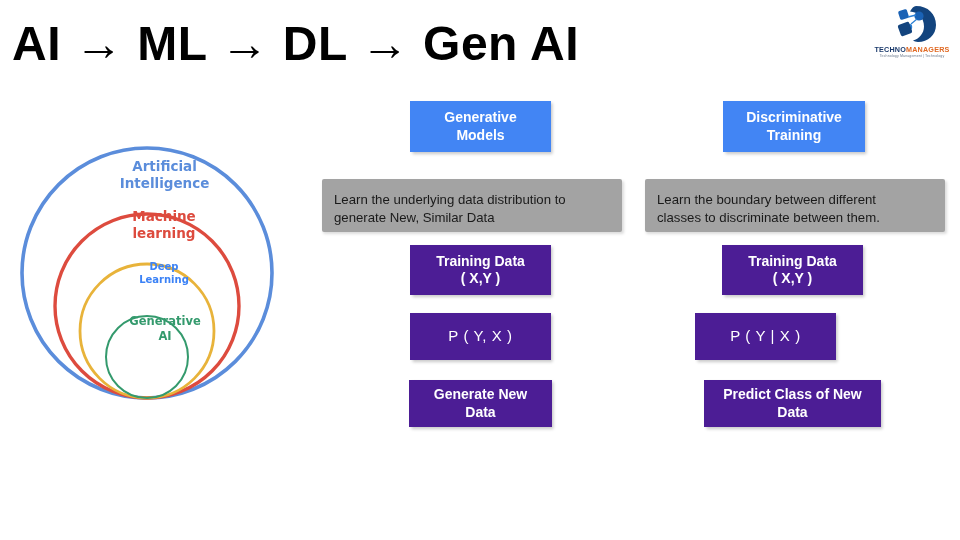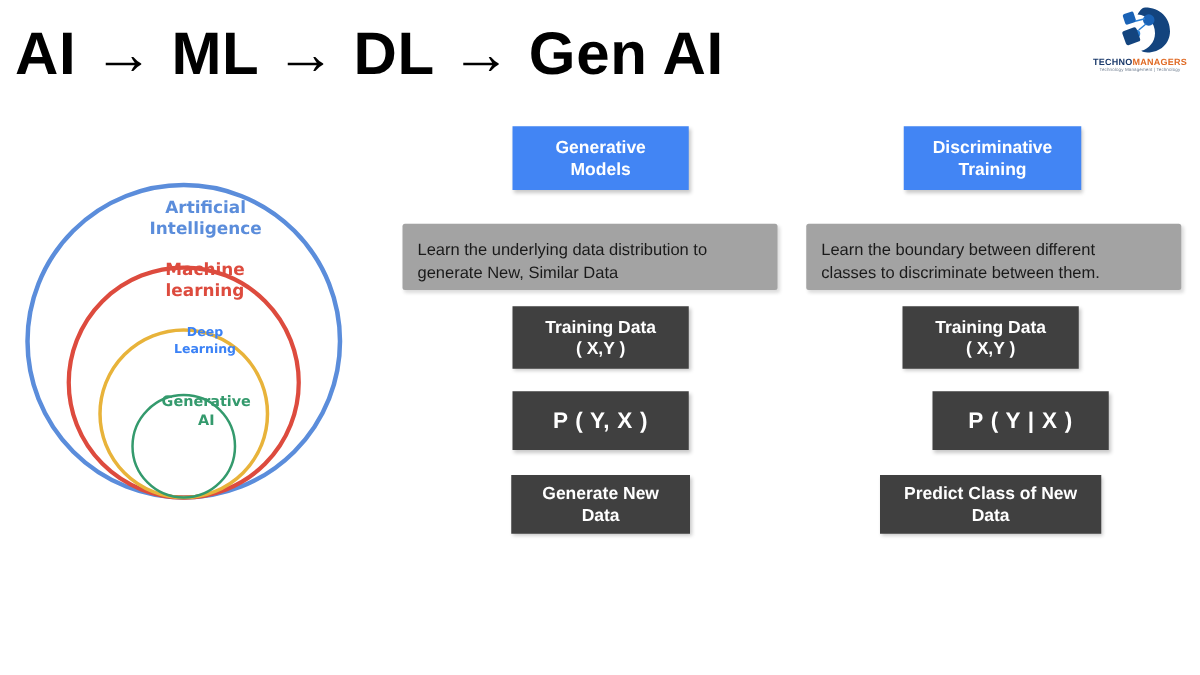--- a/index.html
+++ b/index.html
@@ -86,22 +86,22 @@
     display: flex;
     align-items: center;
     justify-content: center;
     text-align: center;
     color: #ffffff;
     line-height: 1.24;
     white-space: pre-line;
     box-shadow: 1.5px 2px 3px rgba(0,0,0,0.22);
   }
   .box-blue  { background: #4285f4; font-size: 14px; font-weight: bold; }
-  .box-green { background: #404040; font-size: 14px; font-weight: bold; }
-  .box-green.formula { font-weight: bold; font-size: 18px; letter-spacing: 0.6px; }
+  .box-green { background: #4c1d95; font-size: 14px; font-weight: bold; }
+  .box-green.formula { font-weight: normal; font-size: 15px; letter-spacing: 0.6px; }
 
   .note {
     position: absolute;
     background: #a3a3a3;
     color: #1a1a1a;
     font-size: 13.2px;
     line-height: 1.38;
     padding: 12px 12px 12px 12px;
     white-space: pre-line;
     border-radius: 2px;
@@ -112,21 +112,21 @@
   .c1-head { left: 410px; top: 101px;  width: 141px; height: 51px; }
   .c1-note { left: 322px; top: 179px;  width: 300px; height: 53px; }
   .c1-b1   { left: 410px; top: 245px;  width: 141px; height: 50px; }
   .c1-b2   { left: 410px; top: 313px;  width: 141px; height: 47px; }
   .c1-b3   { left: 409px; top: 380px;  width: 143px; height: 47px; }
 
   
   .c2-head { left: 723px; top: 101px;  width: 142px; height: 51px; }
   .c2-note { left: 645px; top: 179px;  width: 300px; height: 53px; }
   .c2-b1   { left: 722px; top: 245px;  width: 141px; height: 50px; }
-  .c2-b2   { left: 746px; top: 313px;  width: 141px; height: 47px; }
+  .c2-b2   { left: 695px; top: 313px;  width: 141px; height: 47px; }
   .c2-b3   { left: 704px; top: 380px;  width: 177px; height: 47px; }
 </style>
 </head>
 <body>
 
 <div id="slide">
 
   <div class="slide-title">AI → ML → DL → Gen AI</div>
 
   <div class="logo">

